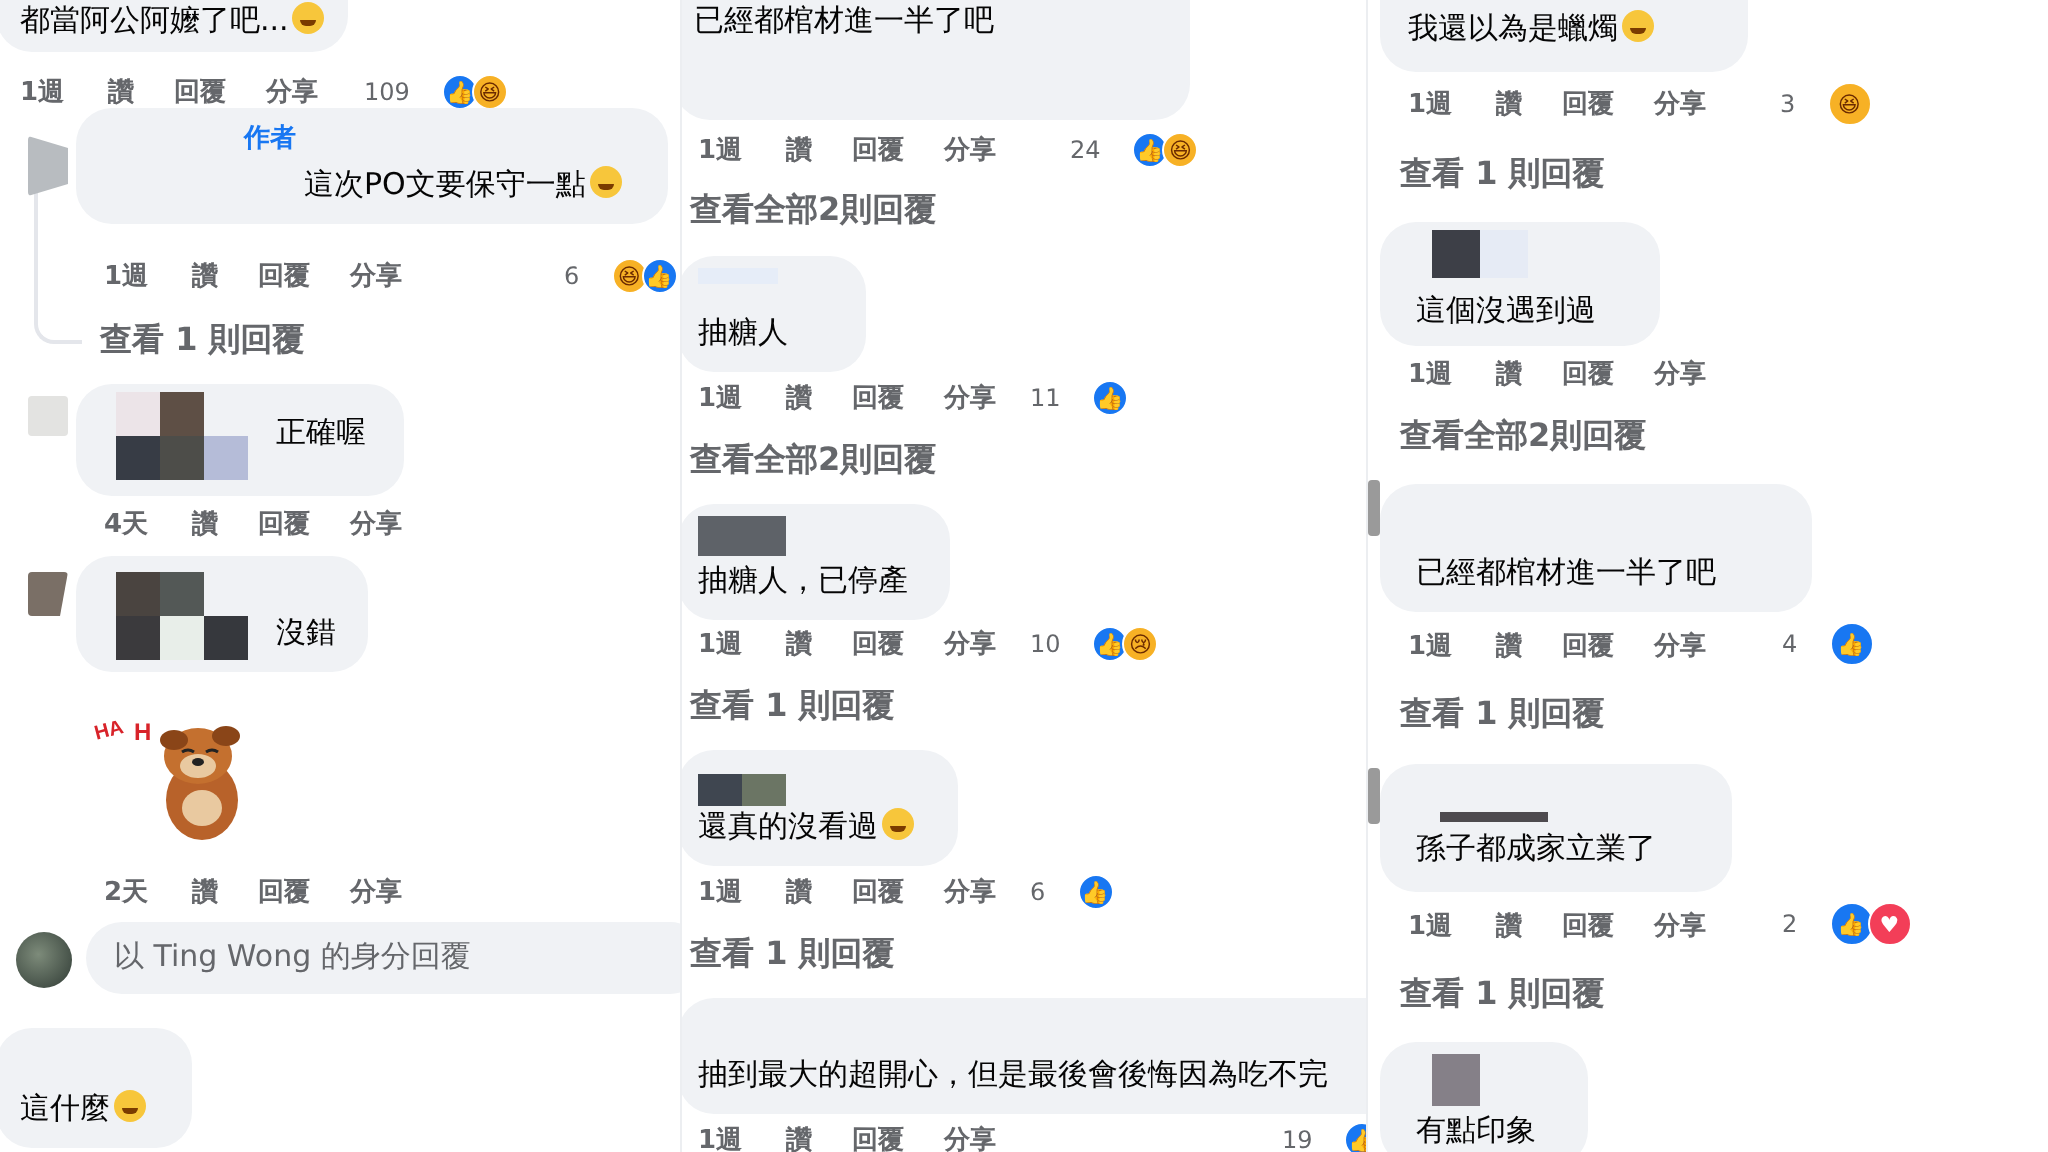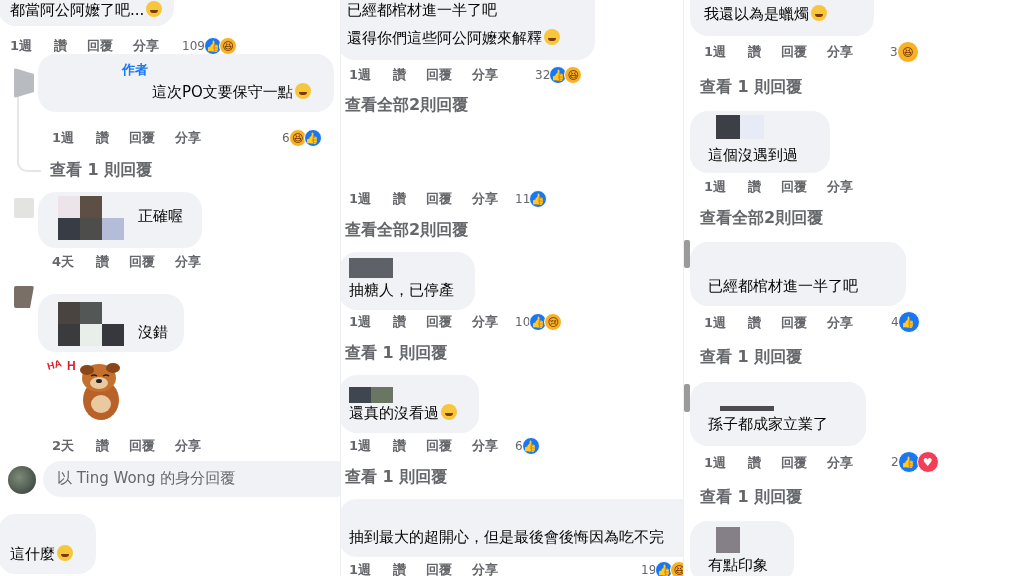--- a/index.html
+++ b/index.html
@@ -10,21 +10,21 @@
   .col-2 { left: 341px; width: 342px; }
   .col-3 { left: 684px; width: 340px; }
   .divider { position: absolute; top: 0; width: 1px; height: 576px; background: #eceef1; }
 
   .bubble { position: absolute; background: #f0f2f5; border-radius: 18px; padding: 8px 12px; font-size: 15px; line-height: 20px; color: #050505; white-space: nowrap; }
   .bubble .txt { display: block; }
   .actions { position: absolute; font-size: 13px; color: #65676b; font-weight: bold; white-space: nowrap; display: flex; align-items: center; height: 18px; }
   .actions span { margin-right: 20px; }
   .actions .time { font-weight: bold; margin-right: 22px; }
   .react { position: absolute; display: flex; align-items: center; font-size: 12px; color: #65676b; height: 18px; }
-  .react .count { margin-right: 2px; }
+  .react .count { margin-right: 19px; }
   .ico { width: 18px; height: 18px; border-radius: 50%; display: inline-flex; align-items: center; justify-content: center; font-size: 11px; border: 1.5px solid #fff; margin-left: -3px; }
   .ico:first-of-type { margin-left: 0; }
   .like { background: #1877f2; color: #fff; }
   .haha { background: #f7b125; color: #6b2a00; }
   .love { background: #f33e58; color: #fff; }
   .sad { background: #f7b125; color: #6b2a00; }
   .view-replies { position: absolute; font-size: 16px; font-weight: bold; color: #65676b; white-space: nowrap; }
   .avatar-blur { position: absolute; border-radius: 2px; }
   .pix { position: absolute; }
   .emoji { display: inline-block; width: 16px; height: 16px; border-radius: 50%; background: #f7c63b; vertical-align: -2px; margin-left: 2px; position: relative; }
@@ -84,21 +84,21 @@
     <span style="position:absolute; left:100px; top:14px;">正確喔</span>
   </div>
   <div class="actions" style="left:52px; top:253px;">
     <span class="time">4天</span>
     <span>讚</span>
     <span>回覆</span>
     <span>分享</span>
   </div>
 
   <div class="avatar-blur" style="left:14px; top:286px; width:20px; height:22px; background:#7a6f66; clip-path: polygon(0 0, 100% 0, 80% 100%, 0 100%);"></div>
-  <div class="bubble" style="left:38px; top:294px; width:146px; height:58px;">
+  <div class="bubble" style="left:38px; top:278px; width:146px; height:58px;">
     <div class="pix" style="left:20px; top:8px; width:22px; height:22px; background:#4a4440;"></div>
     <div class="pix" style="left:42px; top:8px; width:22px; height:22px; background:#535856;"></div>
     <div class="pix" style="left:20px; top:30px; width:22px; height:22px; background:#3b3a3d;"></div>
     <div class="pix" style="left:42px; top:30px; width:22px; height:22px; background:#e8eee9;"></div>
     <div class="pix" style="left:64px; top:30px; width:22px; height:22px; background:#36383d;"></div>
     <span style="position:absolute; left:100px; top:28px;">沒錯</span>
   </div>
   <svg class="sticker" style="left:45px; top:352px;" viewBox="0 0 80 70">
     <text x="2" y="16" font-size="10" font-weight="bold" fill="#d8232a" font-family="Liberation Sans, sans-serif" transform="rotate(-15 10 12)">HA</text>
     <text x="22" y="18" font-size="12" font-weight="bold" fill="#d8232a" font-family="Liberation Sans, sans-serif">H</text>
@@ -127,35 +127,38 @@
     <span style="position:absolute; left:12px; top:30px;"><span>這什麼</span><span class="emoji"></span></span>
   </div>
 </div>
 
 <div class="divider" style="left:340px;"></div>
 
 <div class="col col-2">
 
   <div class="bubble" style="left:-4px; top:-4px; width:258px; height:64px; padding:4px 10px; border-top-left-radius:0; border-top-right-radius:0;">
     <span class="txt" style="margin-bottom:8px;">已經都棺材進一半了吧</span>
-    <span class="txt"><span>還得你們這些阿公阿嬤來解釋</span><span class="emoji"></span></span>
   </div>
   <div class="actions" style="left:8px; top:66px;">
     <span class="time">1週</span>
     <span>讚</span>
     <span>回覆</span>
     <span>分享</span>
   </div>
   <div class="react" style="left:194px; top:66px;">
-    <span class="count">32</span>
+    <span class="count">24</span>
     <span class="ico like">👍</span>
     <span class="ico haha">😆</span>
   </div>
   <div class="view-replies" style="left:4px; top:95px;">查看全部2則回覆</div>
 
+  <div class="bubble" style="left:-2px; top:128px; width:94px; height:58px;">
+    <div class="pix" style="left:10px; top:6px; width:40px; height:8px; background:#e6edf8;"></div>
+    <span style="position:absolute; left:10px; top:28px;">抽糖人</span>
+  </div>
   <div class="actions" style="left:8px; top:190px;">
     <span class="time">1週</span>
     <span>讚</span>
     <span>回覆</span>
     <span>分享</span>
   </div>
   <div class="react" style="left:174px; top:190px;">
     <span class="count">11</span>
     <span class="ico like">👍</span>
   </div>

